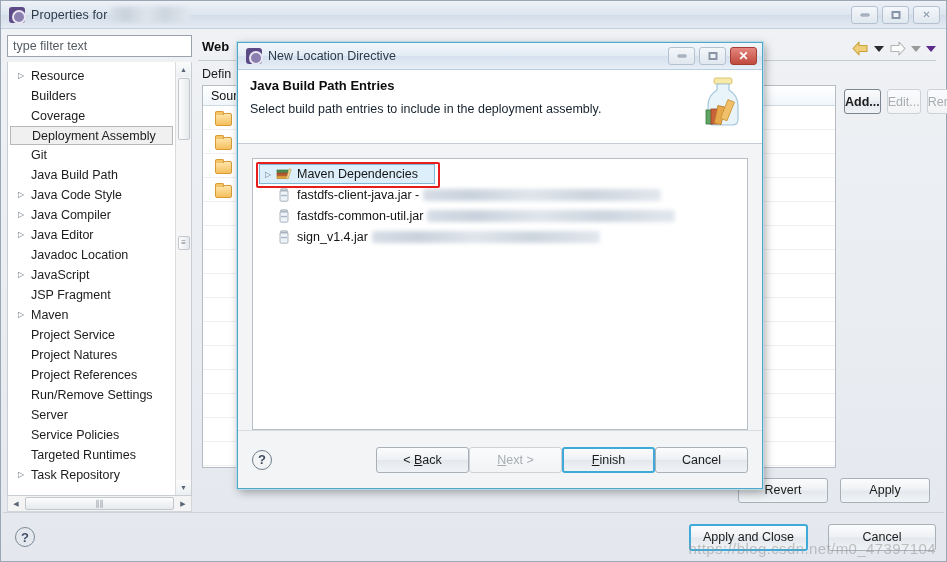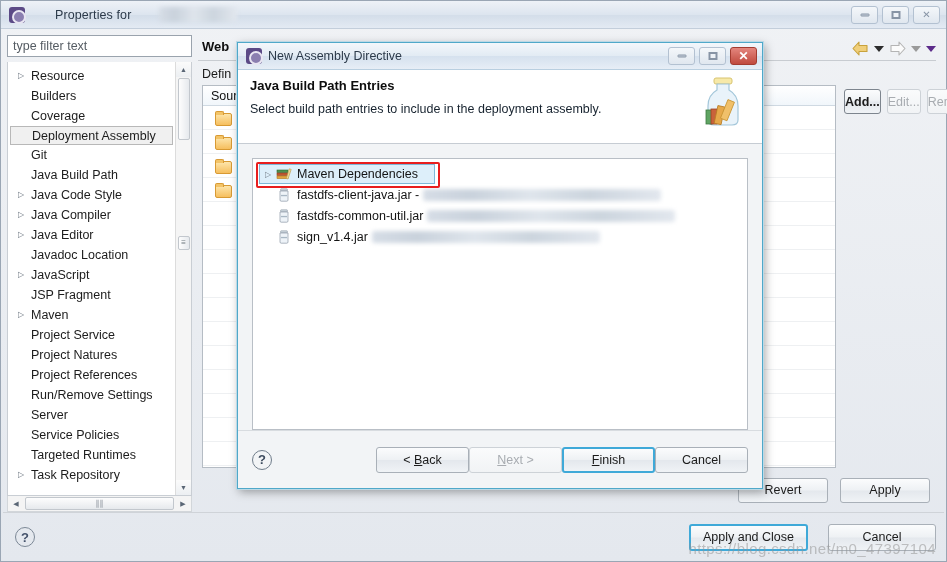--- a/index.html
+++ b/index.html
@@ -22,21 +22,20 @@
     border: 1px solid #9aa6b4;
     display: flex; flex-direction: column;
   }
   #prop-titlebar {
     height: 28px;
     background: linear-gradient(#eef2f7 0%, #dde5ef 50%, #d3dde9 51%, #e3eaf3 100%);
     border-bottom: 1px solid #c3cedb;
     display: flex; align-items: center;
     padding: 0 20px 0 8px;
     position: relative;
-    gap: 24px;
   }
   .win-icon {
     width: 16px; height: 16px;
     border-radius: 3px;
     background: #5b4a86;
     display: inline-block;
     position: relative;
     flex: 0 0 auto;
     margin-right: 6px;
   }
@@ -515,21 +514,21 @@
         <div class="btn" style="min-width: 108px;">Cancel</div>
       </div>
     <div id="watermark">https://blog.csdn.net/m0_47397104</div>
   </div>
 </div>
 
 <div id="dialog">
 
   <div id="dlg-titlebar">
     <span class="win-icon"></span>
-    <span id="dlg-title-text">New Assembly Directive</span>
+    <span id="dlg-title-text">New Location Directive</span>
     <div id="dlg-win-controls">
       <div class="wbtn min">
           <span></span>
         </div>
       <div class="wbtn max">
           <span></span>
         </div>
       <div class="wbtn active-close">
           <span>✕</span>
         </div>

